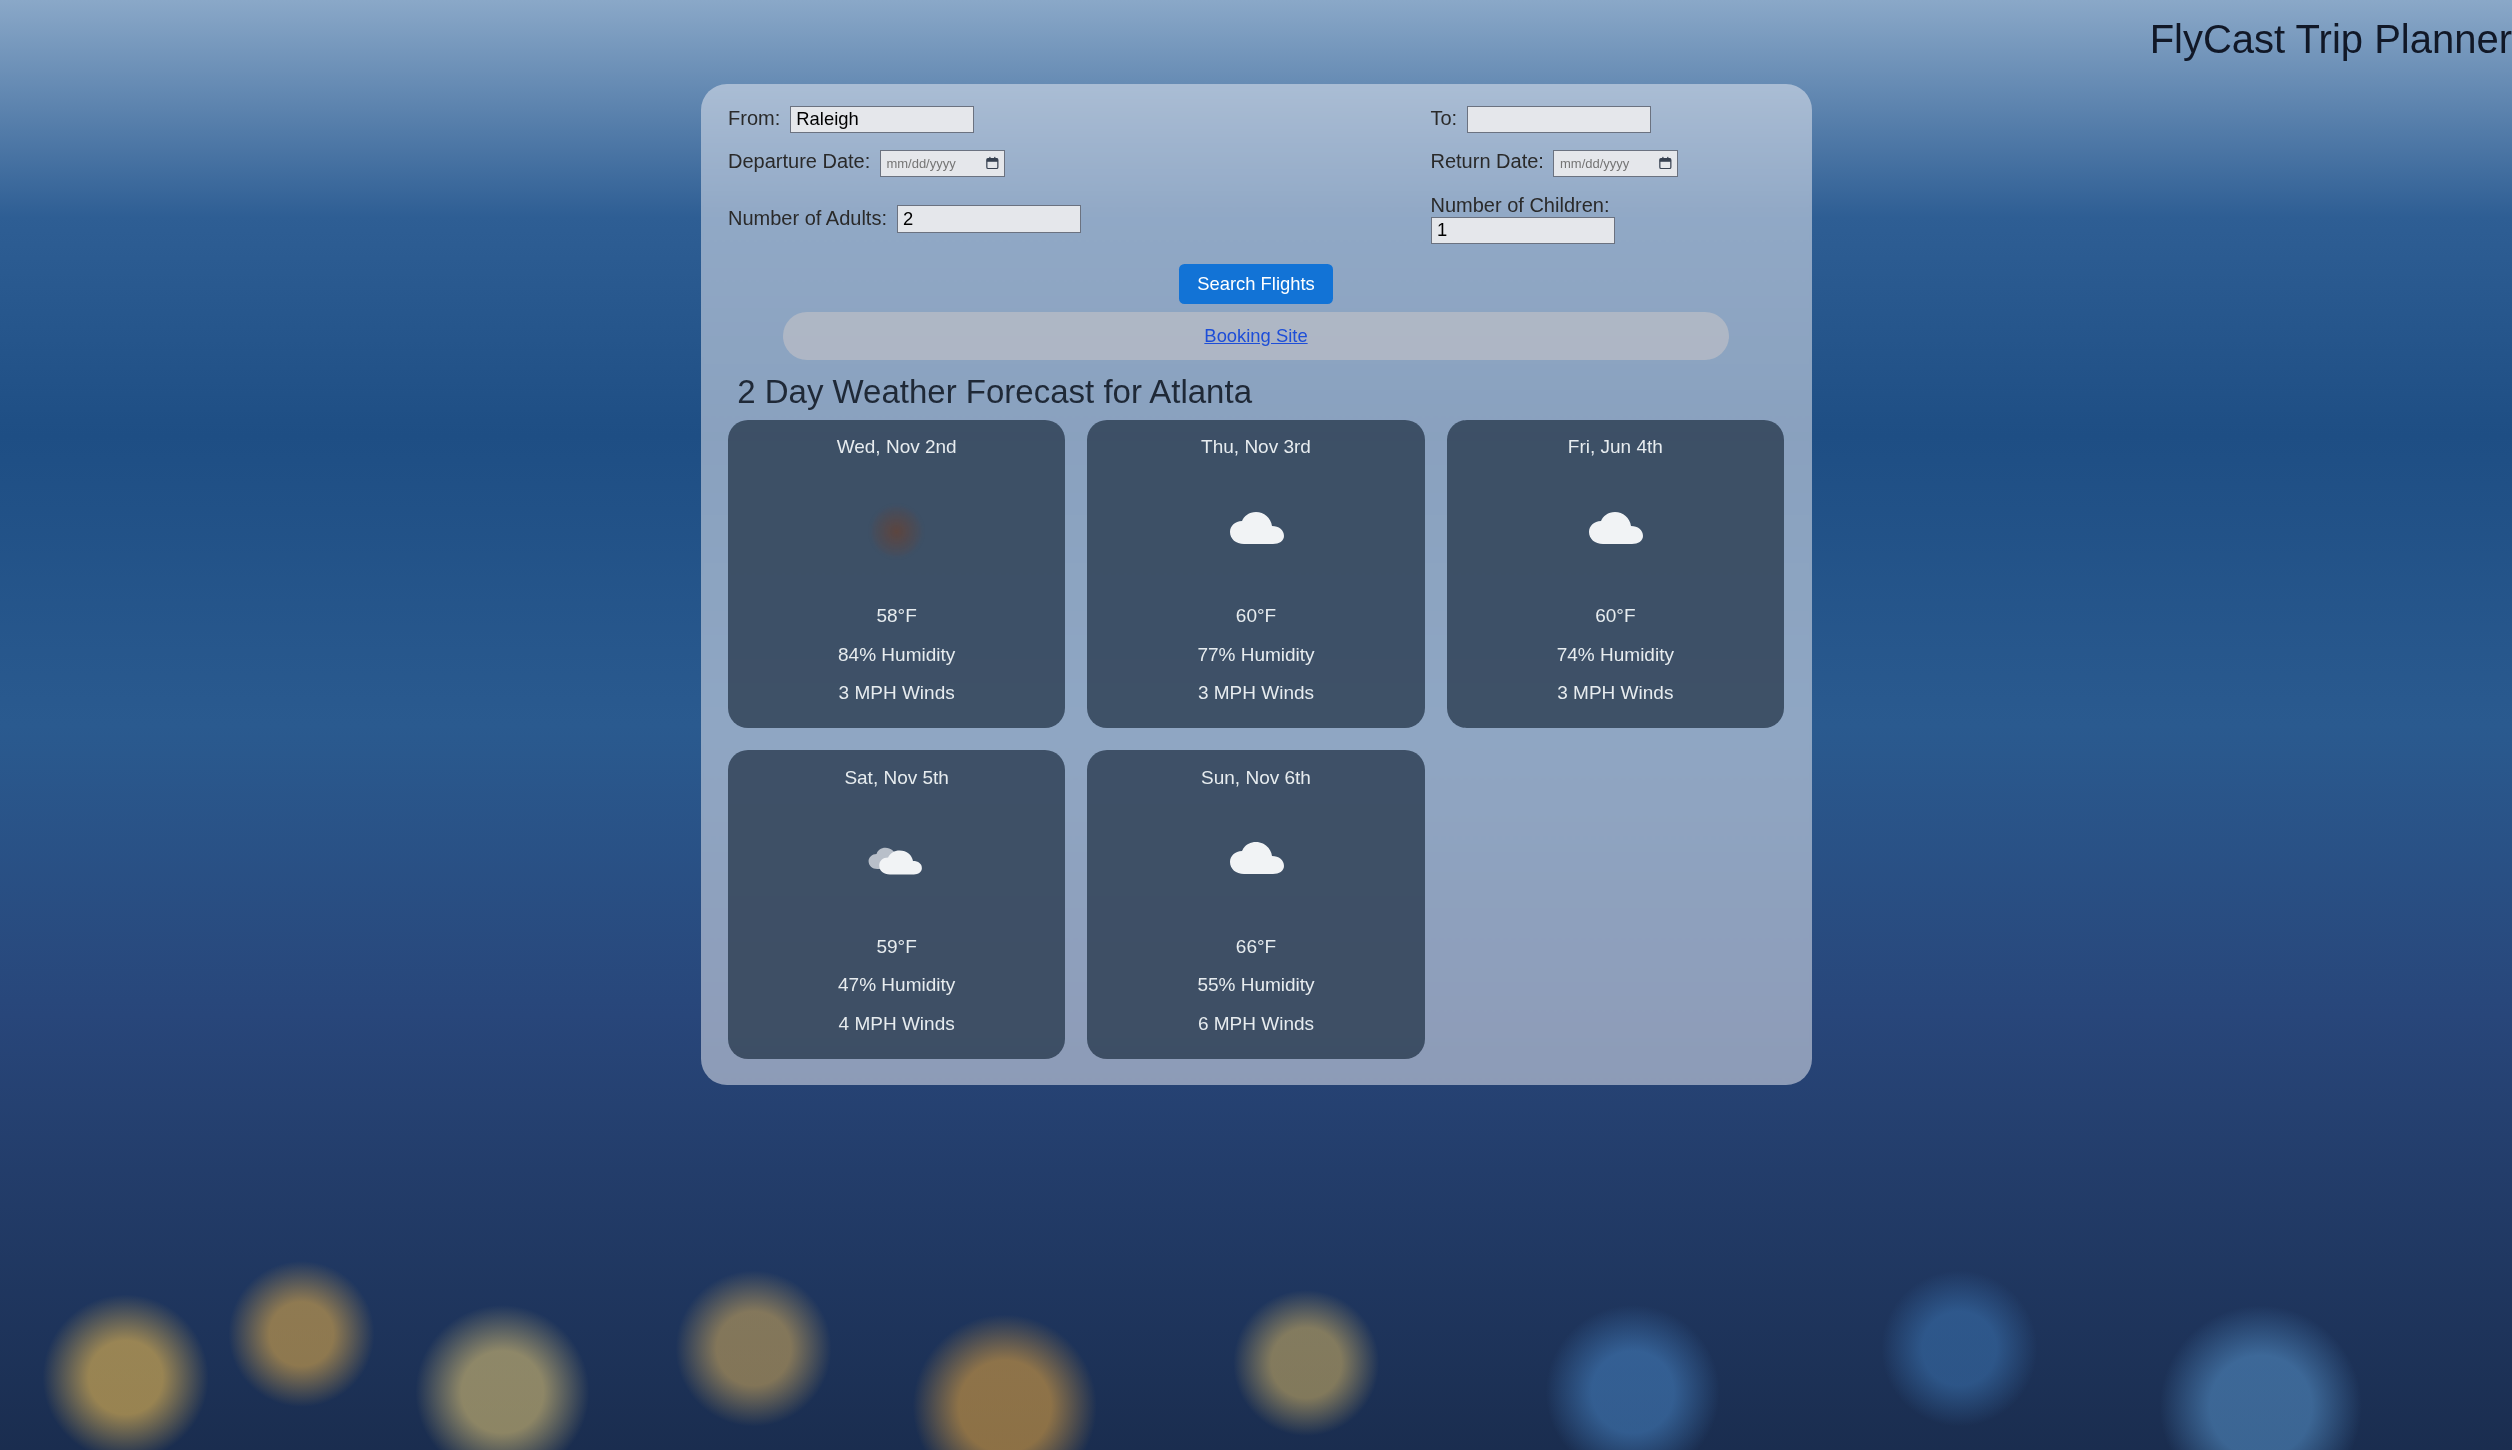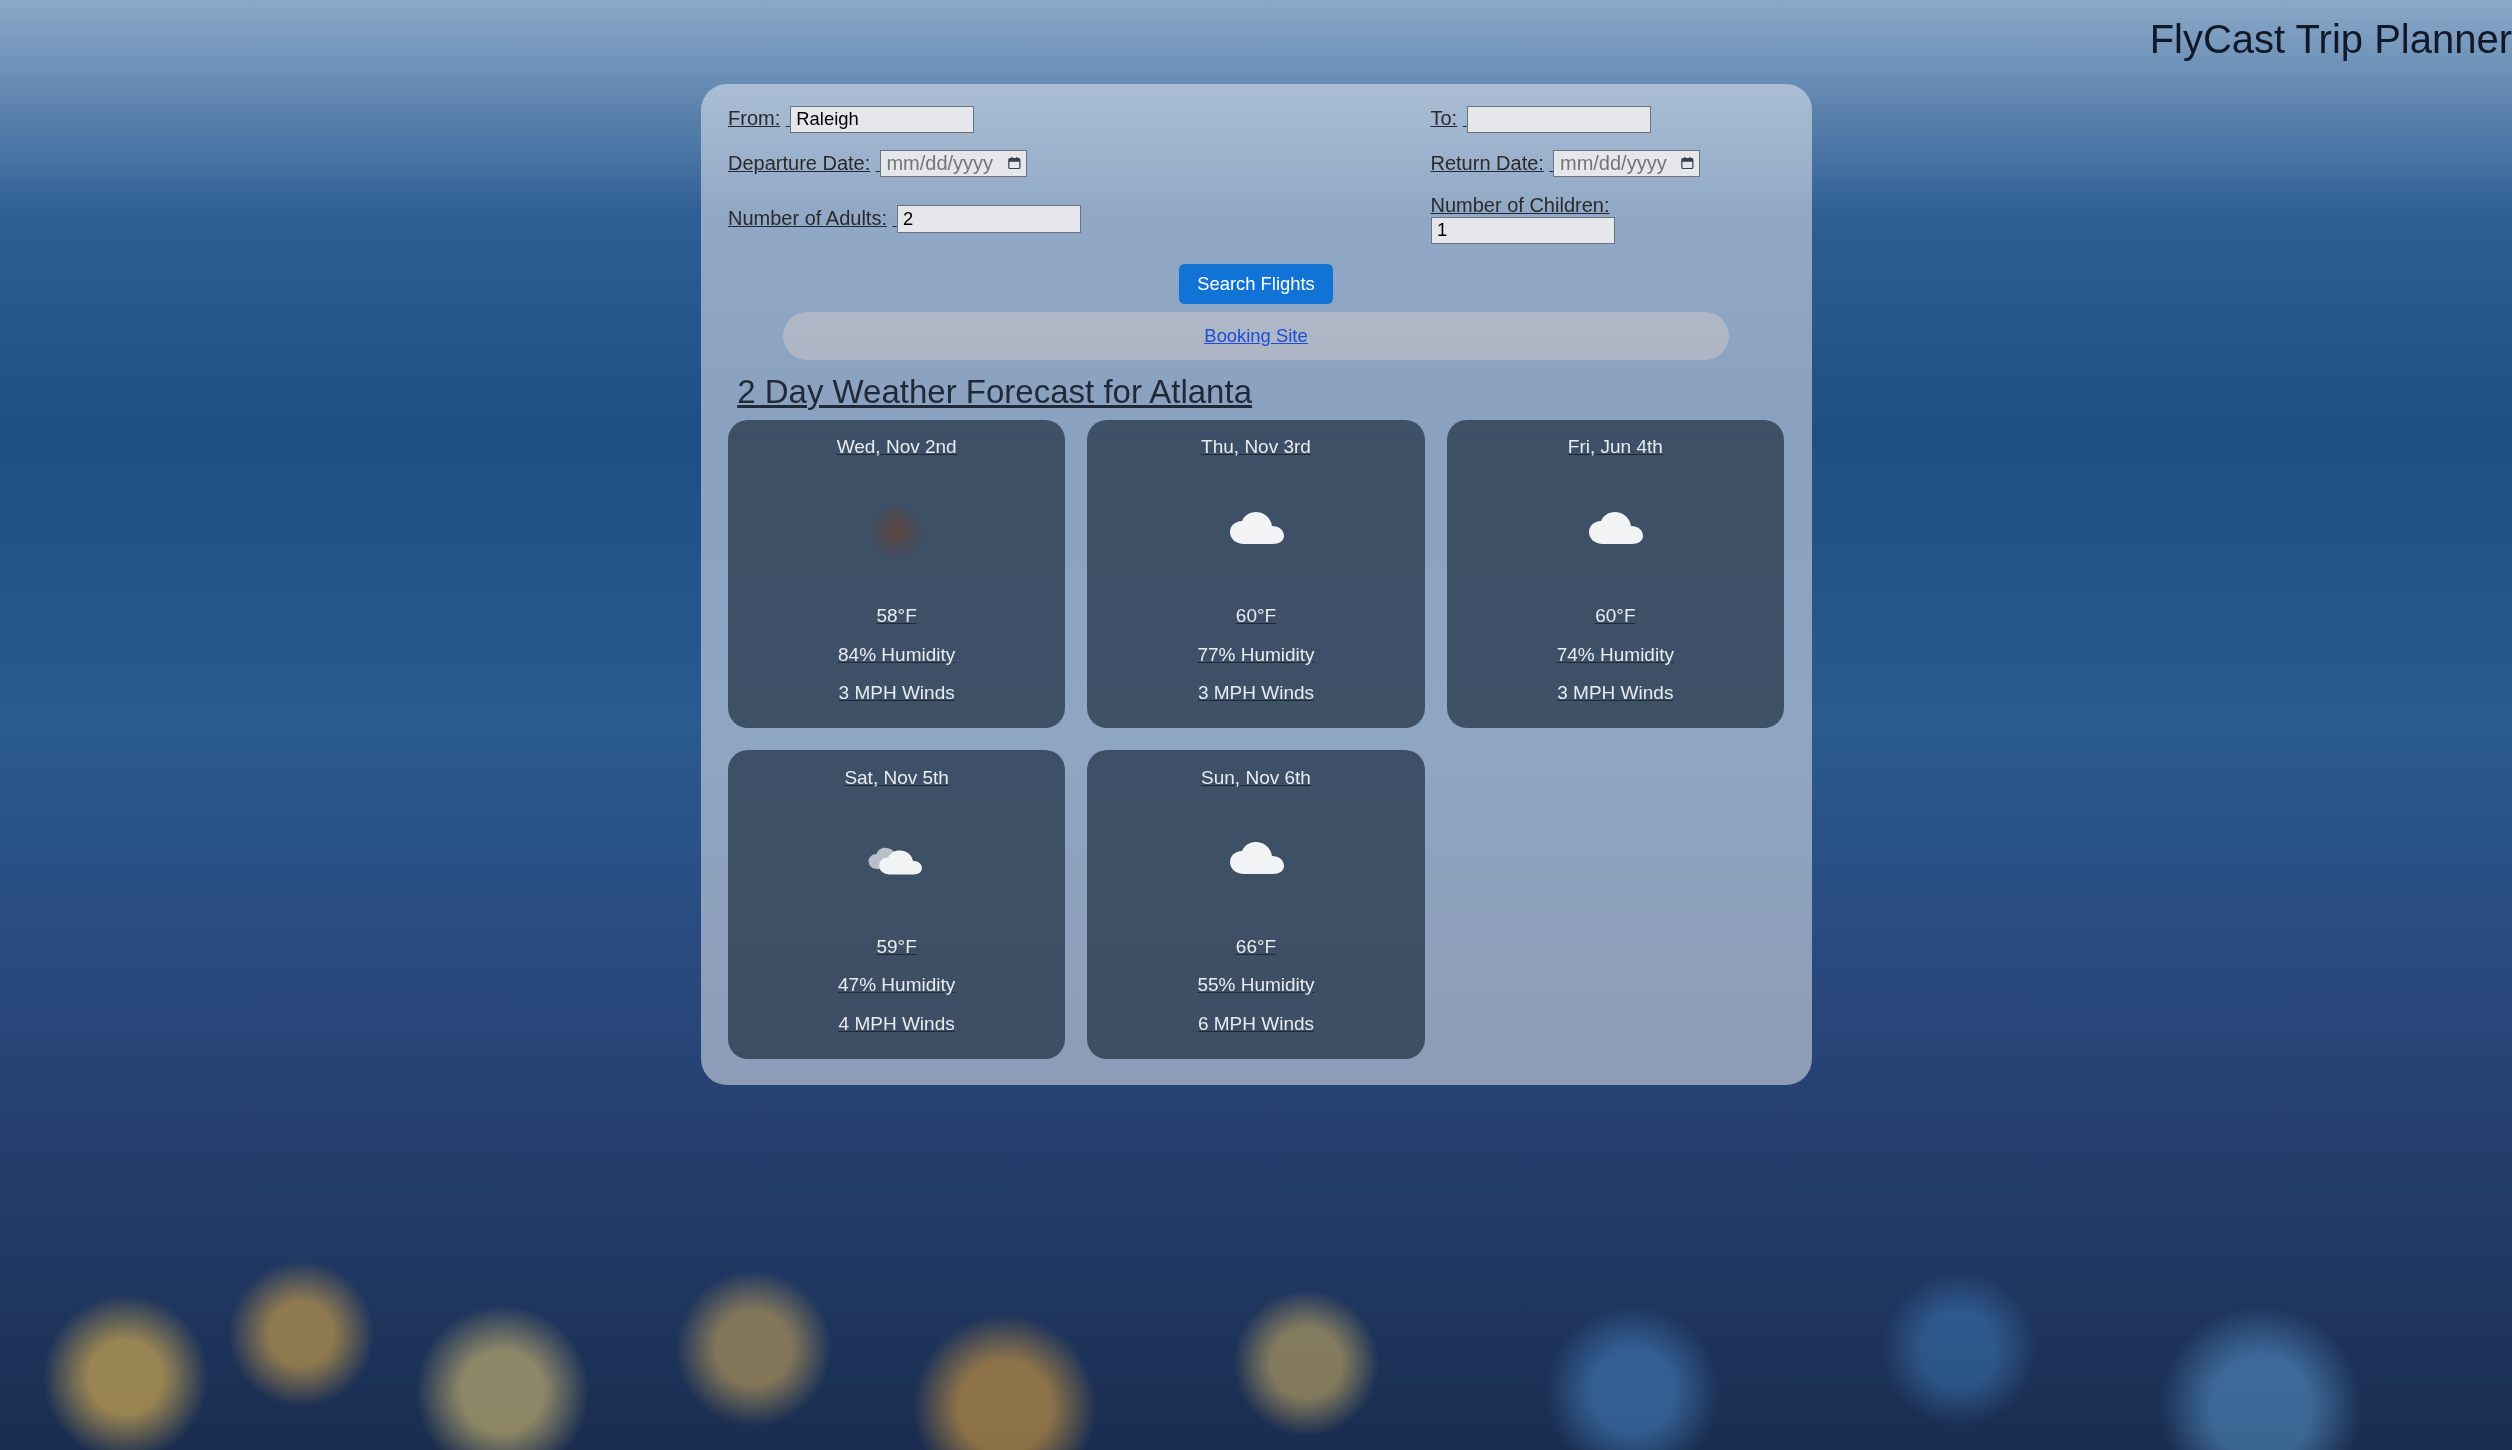--- a/index.html
+++ b/index.html
@@ -44,21 +44,20 @@
   }
 
   .panel {
     width: 1111px;
     max-width: 92%;
     margin: 14px auto;
     background: rgba(225,230,238,0.55);
     border-radius: 26px;
     padding: 22px 27.5px 26px 27.5px;
     backdrop-filter: blur(1.8px);
-    text-decoration: underline;
   }
 
   .form-grid {
     display: grid;
     grid-template-columns: 1fr 1fr;
     column-gap: 37px;
     row-gap: 16.5px;
     align-items: center;
   }
   .form-cell-right { justify-self: start; padding-left: 156px; }
@@ -69,25 +68,25 @@
   }
   input[type="text"], input[type="number"] {
     font-size: 18.4px;
     padding: 1.8px 5.5px;
     border: 0.9px solid #6b7280;
     background: #e5e7eb;
     width: 184px;
     height: 27.5px;
   }
   input.date-like {
-    font-size: 20px;
+    font-size: 13px;
     padding: 1.8px 27.5px 1.8px 5.5px;
     border: 0.9px solid #6b7280;
     background: #e5e7eb;
-    width: 147px;
+    width: 125px;
     height: 27.5px;
     color: #6b7280;
   }
   .date-wrap { position: relative; display: inline-block; }
   .date-wrap .cal-icon {
     position: absolute; right: 5.5px; top: 50%; transform: translateY(-50%);
     width: 14.7px; height: 14.7px; pointer-events: none;
   }
 
   .actions { text-align: center; margin-top: 20px; }

